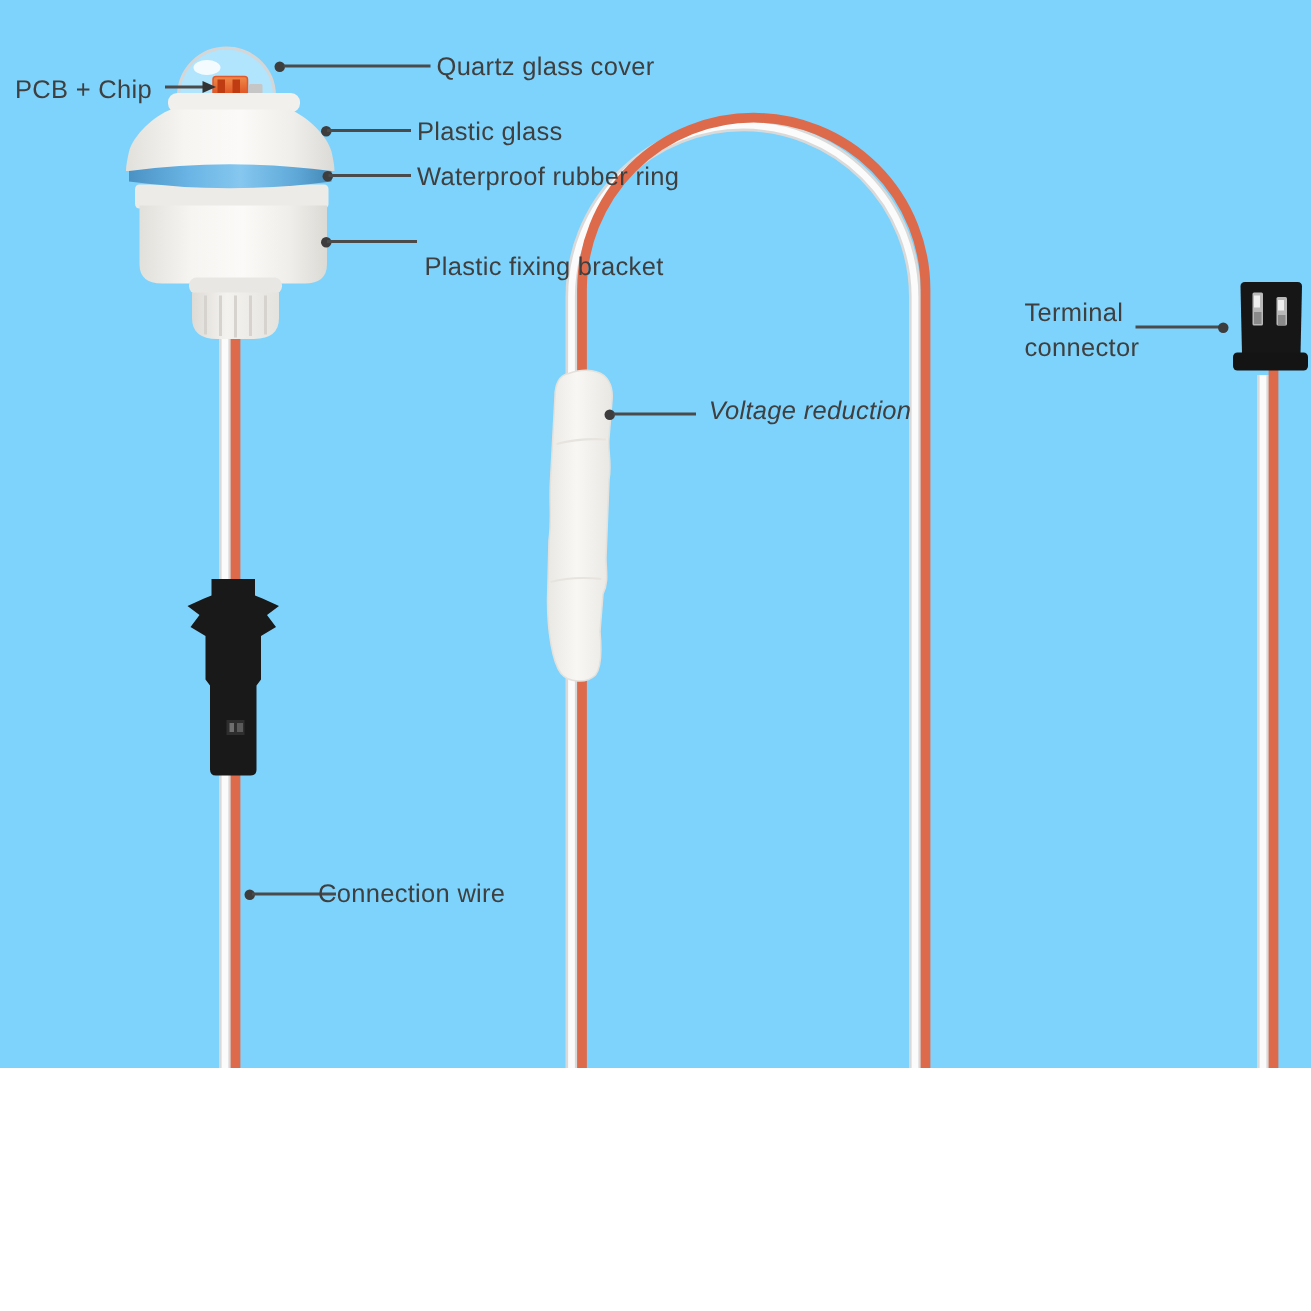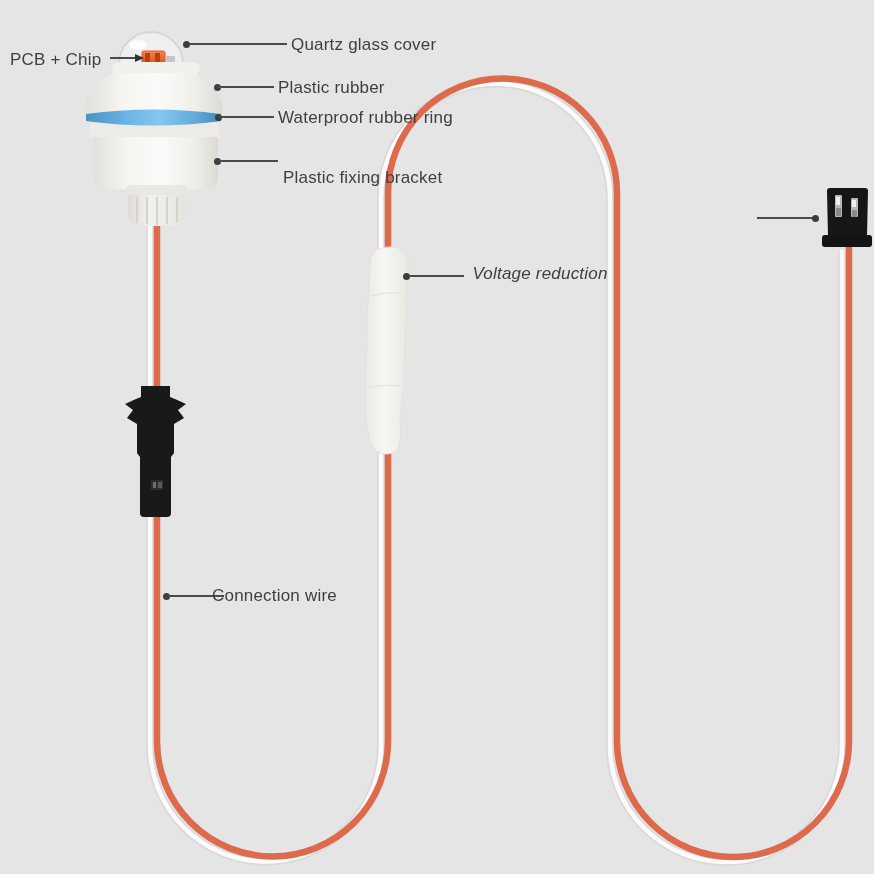--- a/index.html
+++ b/index.html
@@ -1,17 +1,17 @@
 <!DOCTYPE html>
 <html><head>
 <meta charset="utf-8">
 <style>
   html,body{margin:0;padding:0;background:#ffffff;}
   #stage{
-    position:relative;width:874px;height:874px;background:#e5e5e5;overflow:hidden;
+    position:relative;width:874px;height:712px;background:#7dd3fc;overflow:hidden;
     font-family:"Liberation Sans", sans-serif;
   }
   #art{position:absolute;left:0;top:0;}
   .label{
     position:absolute;color:#3f3f3f;font-size:17px;line-height:20px;
     white-space:nowrap;letter-spacing:0.2px;
   }
   .label2{line-height:23px;}
   .leader{position:absolute;height:2px;background:#4a4a4a;}
   .dot{position:absolute;width:7px;height:7px;border-radius:50%;background:#3d3d3d;}
@@ -143,26 +143,30 @@
   <div class="leader" style="left:757px;top:217px;width:58px;"></div>
   <div class="dot" style="left:812px;top:215px;"></div>
 
   <div class="dot" style="left:163px;top:593px;"></div>
   <div class="leader" style="left:168px;top:595px;width:56px;"></div>
 
   <div class="label" style="left:291px;top:35px;">Quartz glass cover</div>
 
   <div class="label" style="left:10px;top:50px;">PCB + Chip</div>
 
-  <div class="label" style="left:278px;top:78px;">Plastic rubber</div>
+  <div class="label" style="left:278px;top:78px;">Plastic glass</div>
 
   <div class="label" style="left:278px;top:108px;">Waterproof rubber ring</div>
 
   <div class="label" style="left:283px;top:168px;">Plastic fixing bracket</div>
 
   <div class="label label2 vcenter" style="left:465px;top:262px;font-style:italic;">
     <span style="display:block;">Voltage reduction</span>
   </div>
 
+  <div class="label label2" style="left:683px;top:197px;">
+    <span style="display:block;">Terminal</span>
+    <span style="display:block;">connector</span>
+  </div>
 
   <div class="label" style="left:212px;top:586px;">Connection wire</div>
 
 </div>
 
 </body></html>

